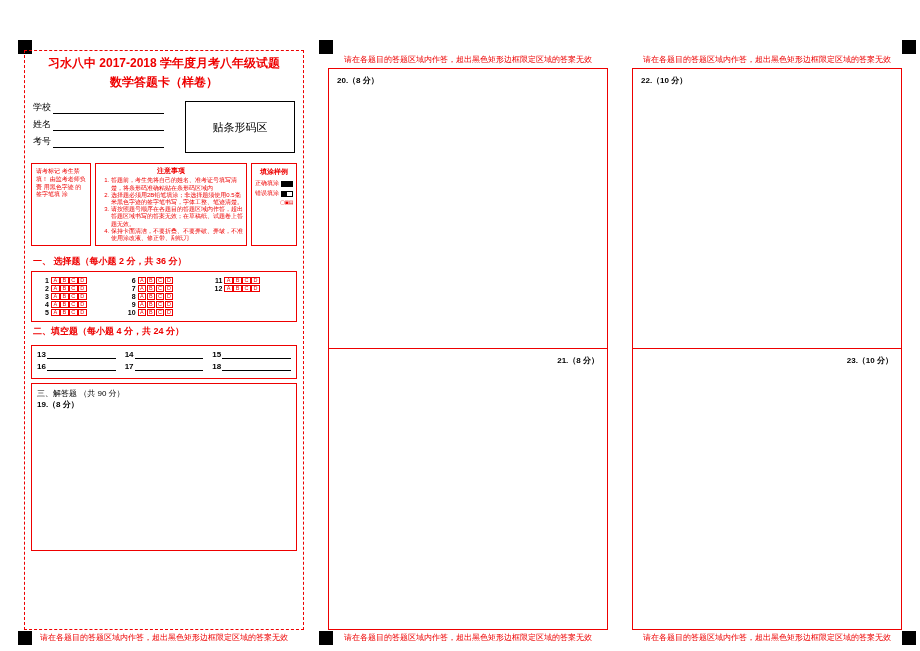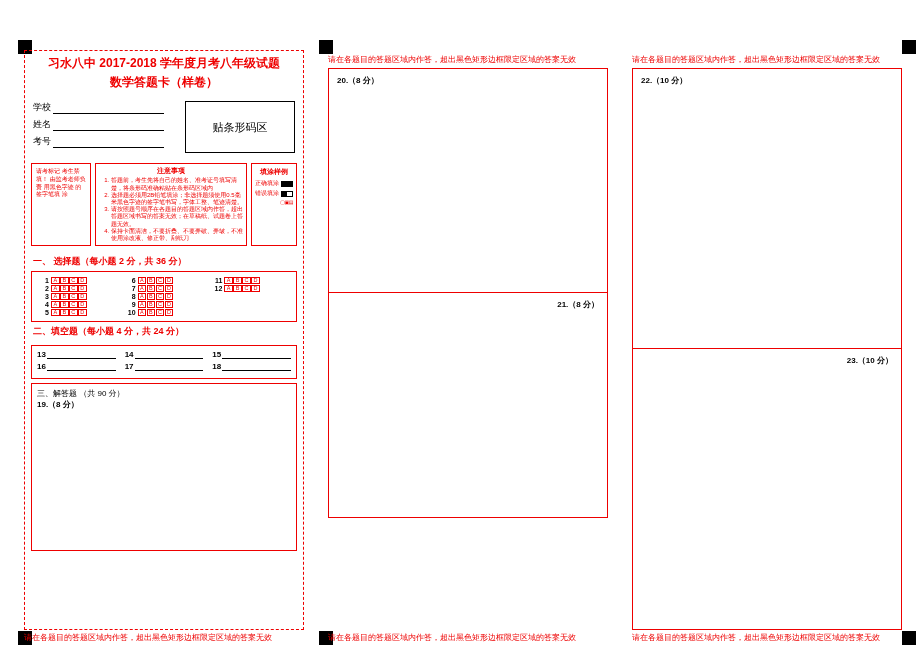--- a/index.html
+++ b/index.html
@@ -1,30 +1,30 @@
 <!DOCTYPE html>
 <html><head>
   <meta charset="utf-8">
   <style>
     * { box-sizing: border-box; margin: 0; padding: 0; }
     html, body { width: 920px; height: 651px; font-family: "SimSun", "Microsoft YaHei", sans-serif; background: #fff; }
     body { position: relative; }
     .page { width: 920px; height: 651px; position: relative; }
     .col { position: absolute; border: 1px dashed #e00; }
     .col1 { left: 24px; top: 50px; width: 280px; height: 580px; }
-    .col2 { left: 328px; top: 68px; width: 280px; height: 450px; border: 1px solid #e00; }
+    .col2 { left: 328px; top: 68px; width: 280px; height: 562px; border: 1px solid #e00; }
     .col3 { left: 632px; top: 68px; width: 270px; height: 562px; border: 1px solid #e00; }
     .corner { position: absolute; width: 14px; height: 14px; background: #000; }
     .c-tl { left: 18px; top: 40px; }
     .c-bl { left: 18px; bottom: 6px; }
     .c-tm { left: 319px; top: 40px; }
     .c-bm { left: 319px; bottom: 6px; }
     .c-tr { right: 4px; top: 40px; }
     .c-br { right: 4px; bottom: 6px; }
-    .warn { color: #e00; font-size: 8px; text-align: left; }
+    .warn { color: #e00; font-size: 8px; text-align: center; }
     .warn-top2 { position: absolute; left: 328px; top: 54px; width: 280px; }
     .warn-top3 { position: absolute; left: 632px; top: 54px; width: 270px; }
     .warn-bot1 { position: absolute; left: 24px; bottom: 8px; width: 280px; }
     .warn-bot2 { position: absolute; left: 328px; bottom: 8px; width: 280px; }
     .warn-bot3 { position: absolute; left: 632px; bottom: 8px; width: 270px; }
     .title { color: #e00; font-size: 12px; text-align: center; font-weight: bold; padding: 4px 10px 2px; }
     .title2 { color: #e00; font-size: 12px; text-align: center; font-weight: bold; }
     .info { padding: 10px 8px 4px; font-size: 9px; display: flex; justify-content: space-between; text-align: right; }
     .info-left { width: 50%; }
     .info-left div { display: flex; margin-bottom: 4px; }

